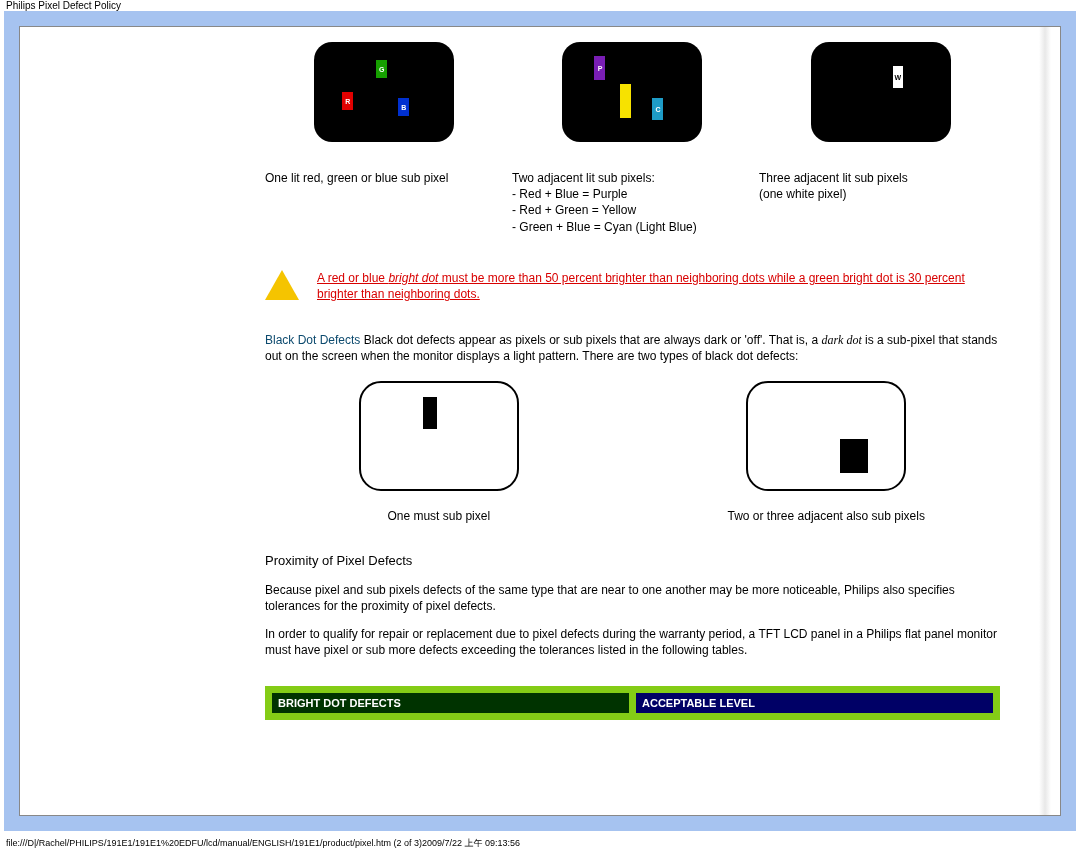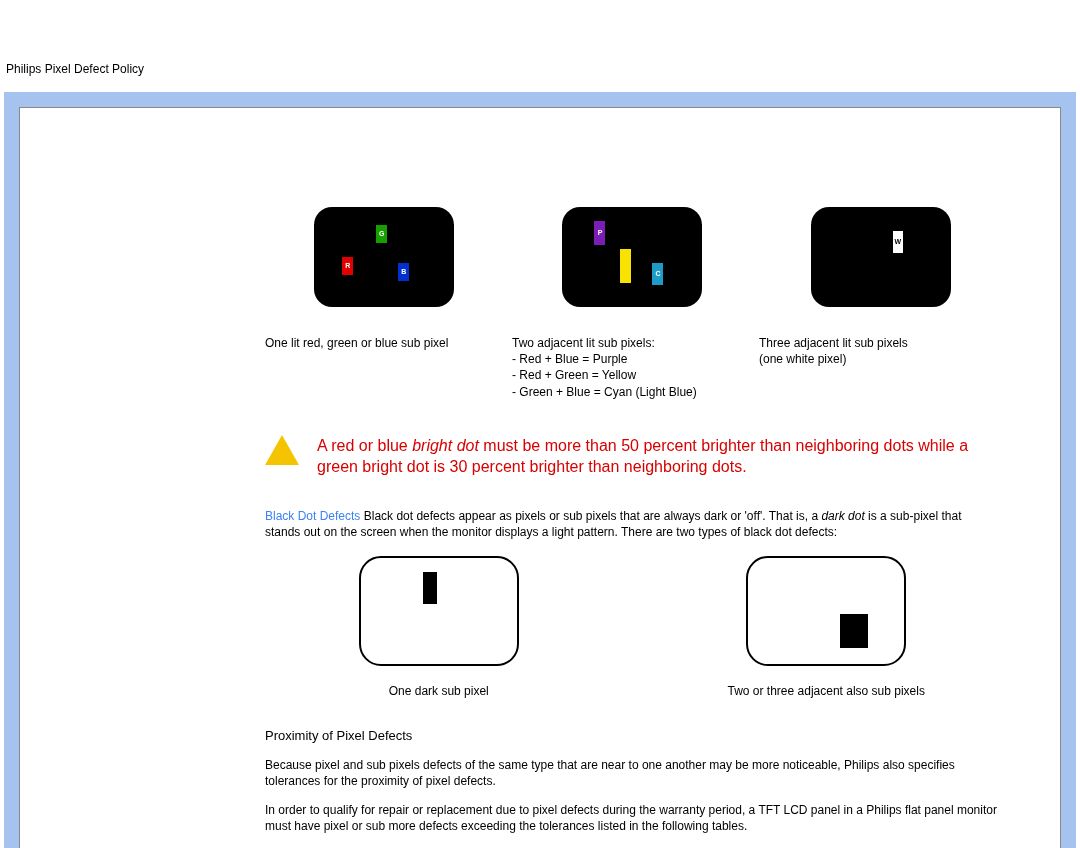--- a/index.html
+++ b/index.html
@@ -3,35 +3,33 @@
 <meta charset="utf-8">
 <style>
   * { box-sizing: border-box; margin: 0; padding: 0; }
   body {
     font-family: Arial, Helvetica, sans-serif;
     font-size: 12px;
     color: #000;
     background: #fff;
   }
   .page-title {
-    font-size: 12px;
-    padding: 16px 6px;
-    margin-top: 46px;
+    font-size: 10px;
+    padding: 0 6px;
   }
   .outer {
     background: #a6c3f0;
     padding: 15px;
     margin: 0 4px;
   }
   .inner {
     background: #fff;
     border: 1px solid #888;
     display: flex;
     min-height: 790px;
-    align-items: flex-end;
   }
   .left-gutter {
     width: 215px;
     flex-shrink: 0;
     border-right: 0px solid #ccc;
   }
   .content {
     flex: 1;
     padding: 15px 30px 0 30px;
   }
@@ -102,31 +100,32 @@
     content: "";
     position: absolute;
     left: -14px; top: 4px;
     width: 0; height: 0;
     border-left: 14px solid transparent;
     border-right: 14px solid transparent;
     border-bottom: 24px solid #f5c400;
   }
   .warn-text {
     color: #d80000;
-    font-size: 16px;
+    font-size: 12px;
     line-height: 1.35;
+    text-decoration: underline;
   }
   .warn-text em { font-style: italic; }
   .body-para {
     font-size: 12px;
     line-height: 1.35;
     margin-bottom: 12px;
   }
-  .body-para .blue { color: #3b82f6; }
-  .body-para em { font-style: italic; }
+  .body-para .blue { color: #0c4a6e; }
+  .body-para em { font-style: italic; font-family: Liberation Serif, serif; }
   .dark-row {
     display: flex;
     justify-content: space-around;
     gap: 40px;
     margin: 16px 0 8px;
   }
   .cap-center { text-align: center; font-size: 12px; flex: 1; }
   .section-h {
     font-size: 13px;
     margin: 30px 0 14px;
@@ -215,21 +214,21 @@
             <div class="px" style="left:62px;top:14px;width:14px;height:32px;background:#000;"></div>
           </div>
         </div>
         <div class="illus-cell">
           <div class="screen-light">
             <div class="px" style="left:92px;top:56px;width:28px;height:34px;background:#000;"></div>
           </div>
         </div>
       </div>
       <div class="dark-row" style="margin-top:0;">
-        <div class="cap-center">One dark sub pixel</div>
+        <div class="cap-center">One must sub pixel</div>
         <div class="cap-center">Two or three adjacent also sub pixels</div>
       </div>
 
       <div class="section-h">Proximity of Pixel Defects</div>
       <p class="body-para">Because pixel and sub pixels defects of the same type that are near to one another may be more noticeable, Philips also specifies tolerances for the proximity of pixel defects.</p>
 
       <p class="body-para">In order to qualify for repair or replacement due to pixel defects during the warranty period, a TFT LCD panel in a Philips flat panel monitor must have pixel or sub more defects exceeding the tolerances listed in the following tables.</p>
 
       <table class="tol-table">
         <tbody>

